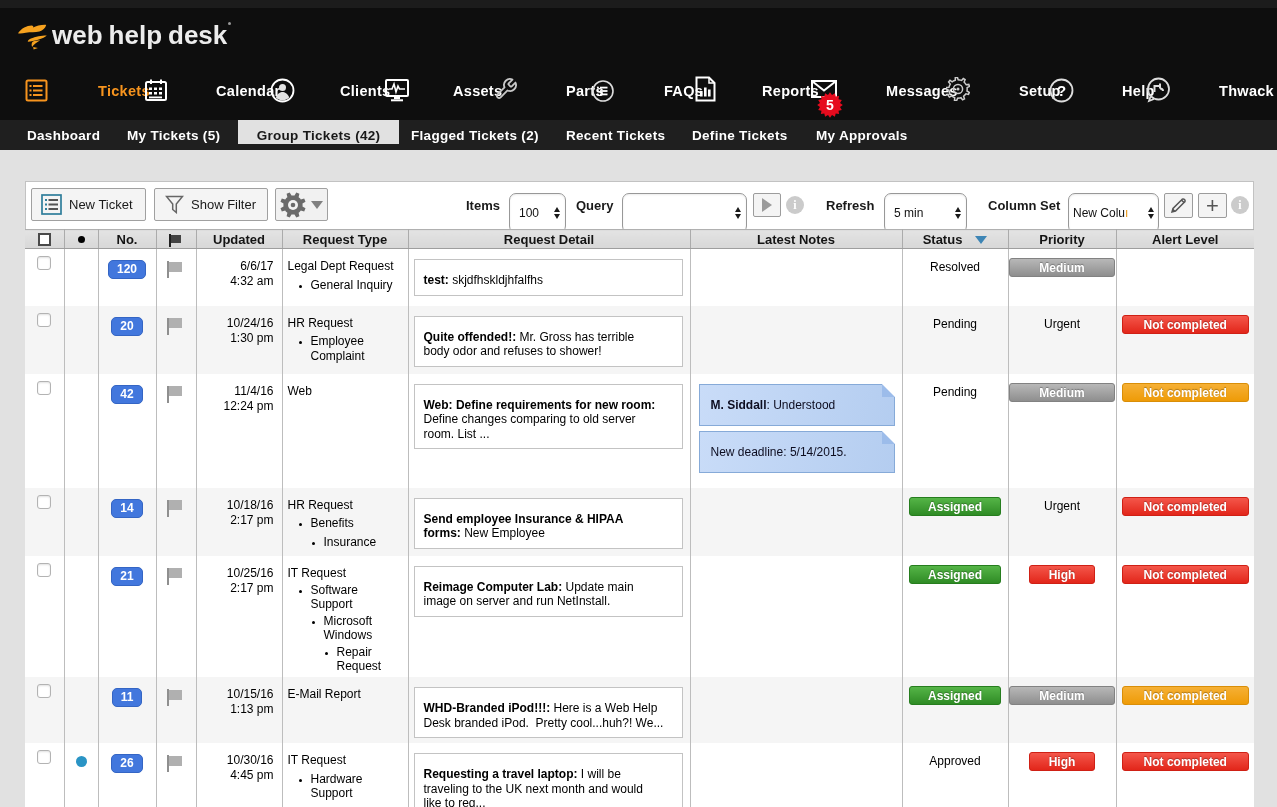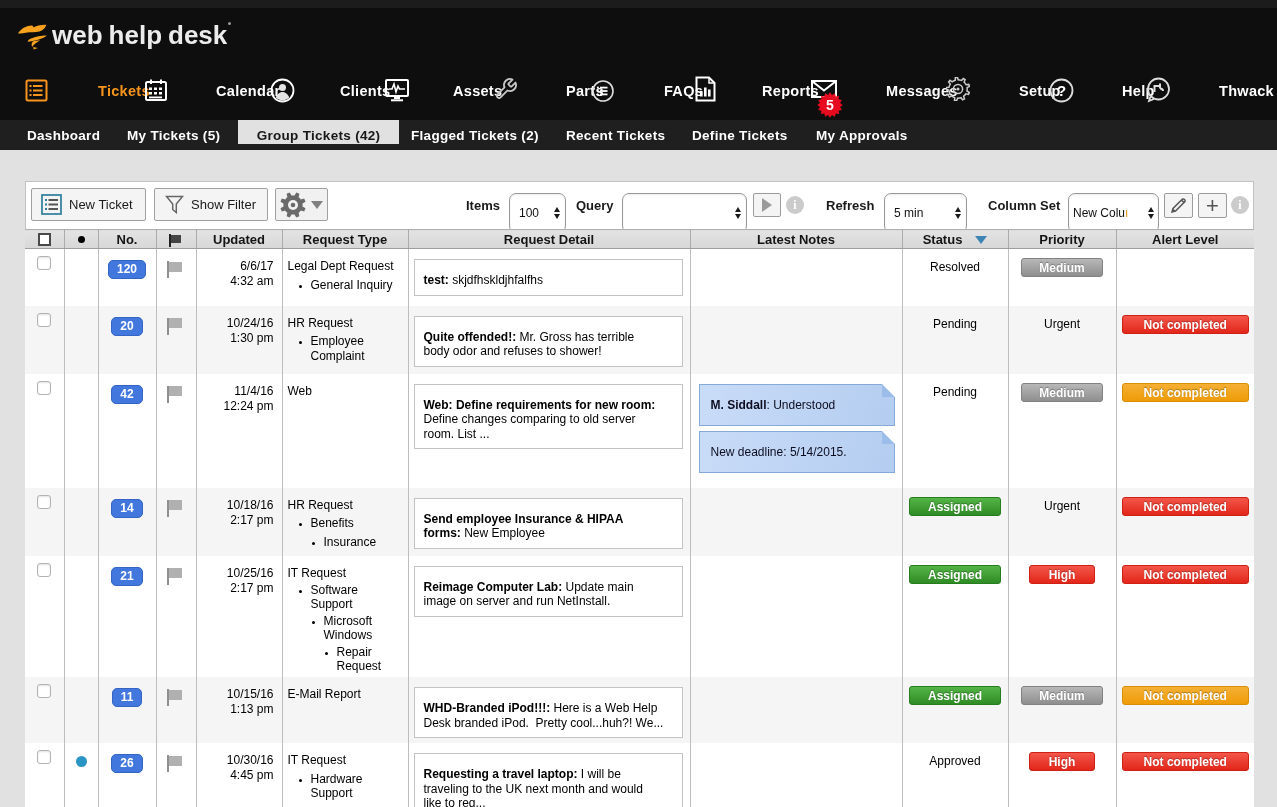--- a/index.html
+++ b/index.html
@@ -46,21 +46,21 @@
 .rqt ul { list-style:disc outside; margin:4px; padding-left:19px; }
 .rqt ul ul { padding-left:9px; }
 .rqt li { padding:0; } .rqt li::marker { font-size:9px; }
 .det { margin:10px 7px 0 5px; border:1px solid #c3c3c3; background:#fff; padding:13px 9px 7px 9px; line-height:14.5px; }
 .note { position:relative; margin:10px 7px 0 8px; height:42px; background:linear-gradient(105deg,#c9dcf8,#b4cdf0); border:1px solid #86aad8; padding:13px 0 0 11px; font-size:12px; color:#0d0d20; }
 .note + .note { margin-top:5px; }
 .note:before { content:""; position:absolute; top:-1px; right:-1px; width:0; height:0; border-style:solid; border-width:0 13px 13px 0; border-color:#fff #fff #9cbcea #9cbcea; }
 .stat { text-align:center; padding-top:11px; }
 .bdg { display:block; margin:9px auto 0; height:19px; line-height:18px; text-align:center; color:#fff; font-weight:bold; font-size:12px; border-radius:3px; text-shadow:0 -1px 1px rgba(0,0,0,0.3); }
 .bdg.green { width:92px; background:linear-gradient(#55b547,#2f8b25); border:1px solid #267d1e; }
-.bdg.gray { width:82px; background:linear-gradient(#b8b8b8,#8e8e8e); border:1px solid #828282; }
+.bdg.gray { width:106px; background:linear-gradient(#b8b8b8,#8e8e8e); border:1px solid #828282; }
 .bdg.red { width:66px; background:linear-gradient(#f4564a,#e2261a); border:1px solid #cf2015; }
 .bdg.redw { width:127px; background:linear-gradient(#f4564a,#e2261a); border:1px solid #cf2015; }
 .bdg.orgw { width:127px; background:linear-gradient(#f6b035,#ee9b07); border:1px solid #d98e08; }
 .dot { width:11px; height:11px; border-radius:50%; background:#2a94c5; margin:13px auto 0; }
 .sorttri { display:inline-block; width:0; height:0; border-left:6px solid transparent; border-right:6px solid transparent; border-top:8px solid #3d85b5; margin-left:13px; vertical-align:middle; }
 </style>
 </head>
 <body>
 <div class="hdr">
     <div class="strip"></div>

